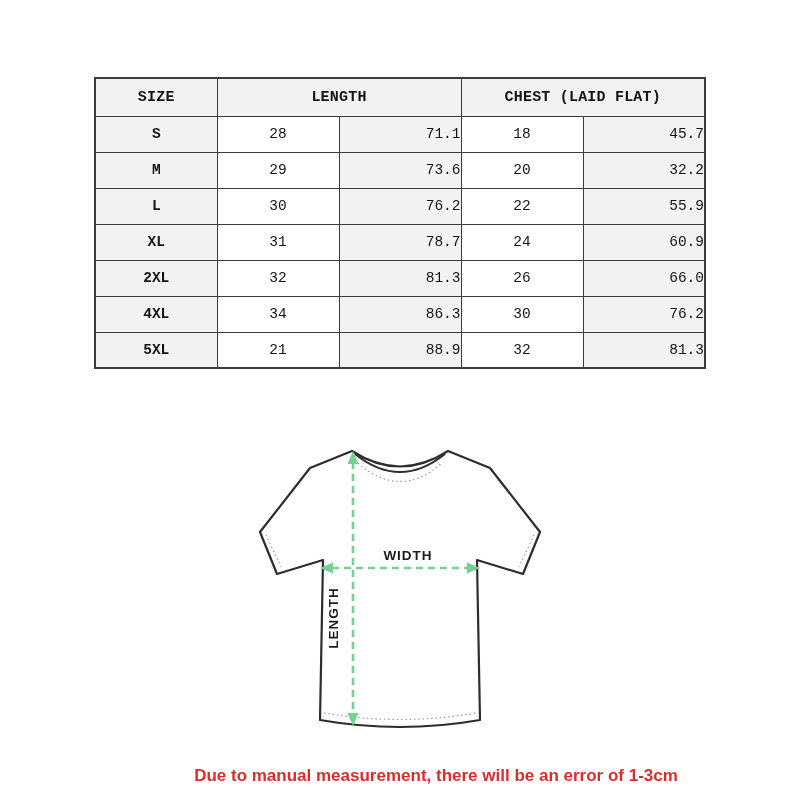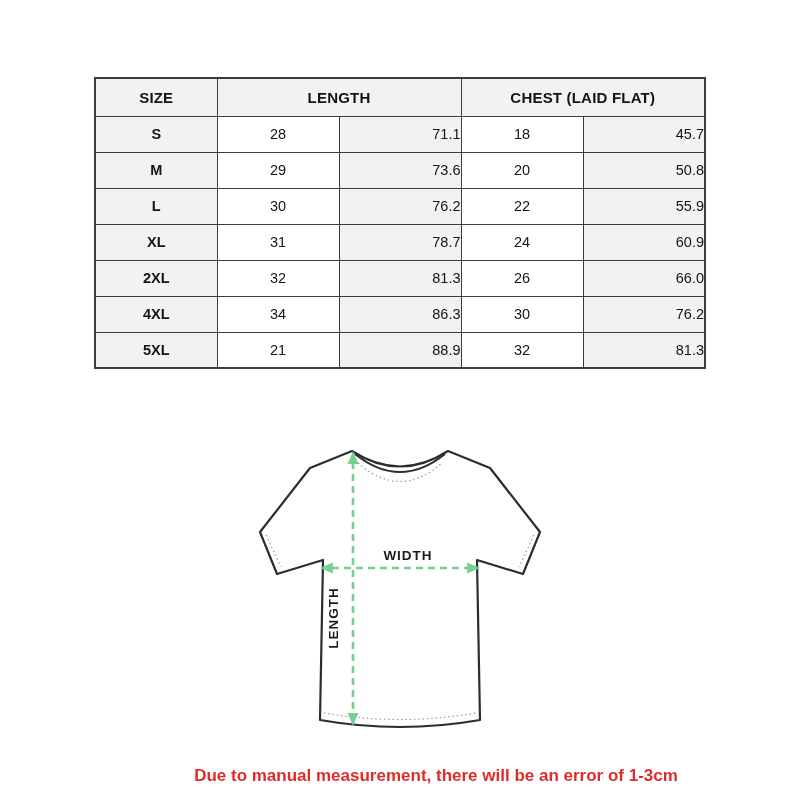--- a/index.html
+++ b/index.html
@@ -38,20 +38,21 @@
     width: 612px;
     border-collapse: collapse;
     table-layout: fixed;
     border: 2px solid var(--border_dark);
   }
   .size-table th, .size-table td {
     border: 1.5px solid var(--border_dark);
     text-align: center;
     vertical-align: middle;
     color: var(--ink);
+    font-family: Liberation Mono, monospace;
   }
   .size-table th {
     height: 38px;
     background: var(--cell_gray);
     font-size: 15px;
     font-weight: bold;
     letter-spacing: 0.2px;
   }
   .size-table td { height: 36px; font-size: 14.5px; font-weight: 500; }
   .size-table td.size-cell { background: var(--cell_gray); font-weight: bold; }
@@ -112,21 +113,21 @@
         <td class="in-cell">28</td>
         <td class="cm-cell">71.1</td>
         <td class="in-cell">18</td>
         <td class="cm-cell">45.7</td>
       </tr>
       <tr>
         <td class="size-cell">M</td>
         <td class="in-cell">29</td>
         <td class="cm-cell">73.6</td>
         <td class="in-cell">20</td>
-        <td class="cm-cell">50.8</td>
+        <td class="cm-cell">32.2</td>
       </tr>
       <tr>
         <td class="size-cell">L</td>
         <td class="in-cell">30</td>
         <td class="cm-cell">76.2</td>
         <td class="in-cell">22</td>
         <td class="cm-cell">55.9</td>
       </tr>
       <tr>
         <td class="size-cell">XL</td>

